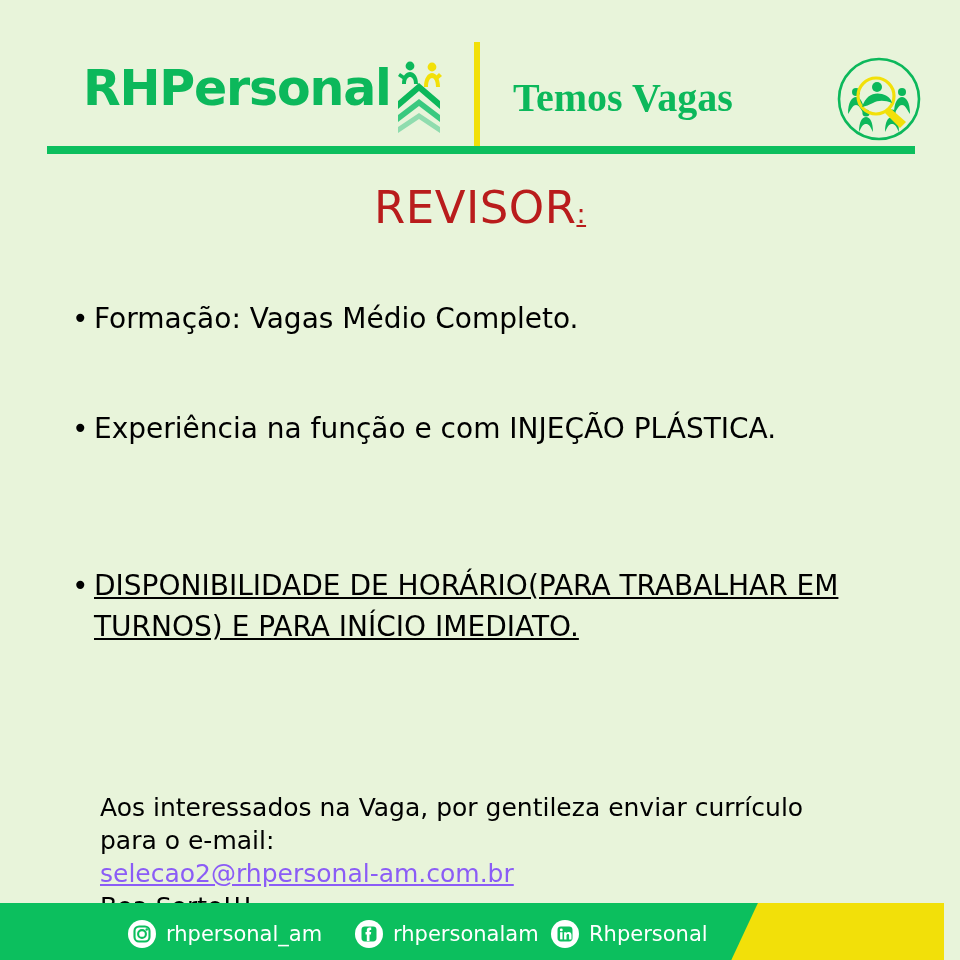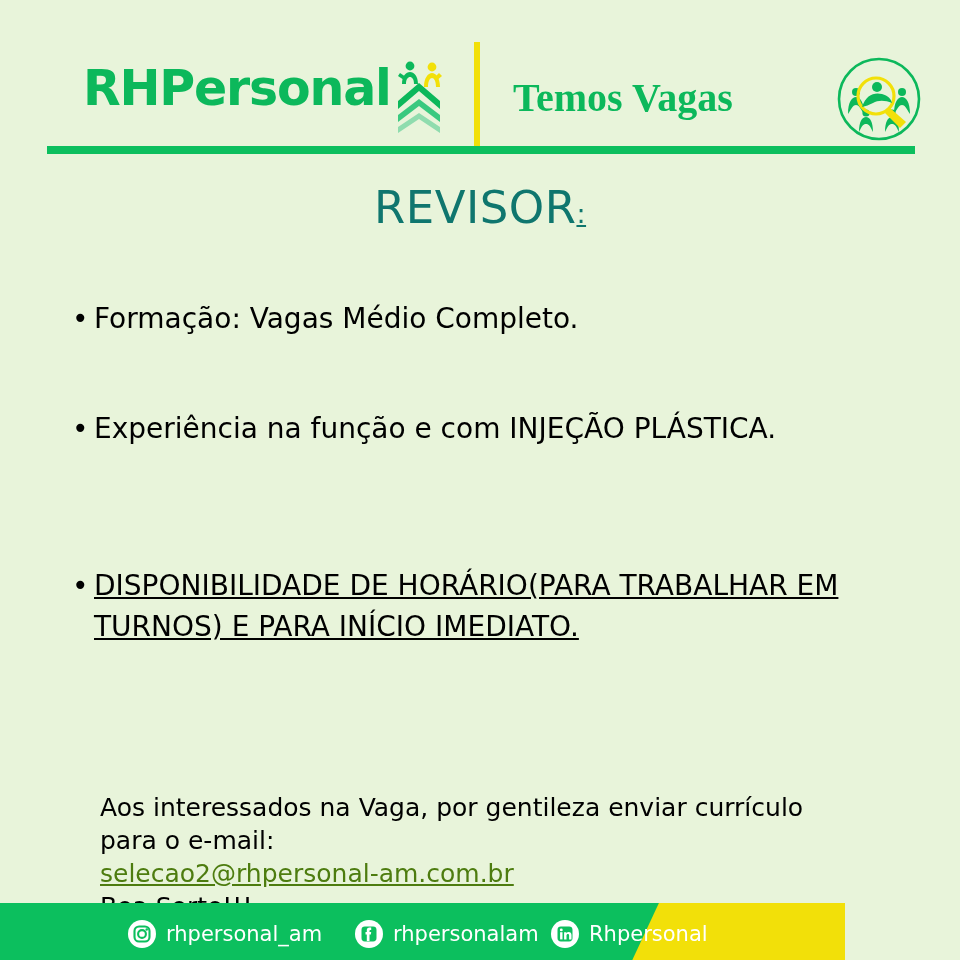--- a/index.html
+++ b/index.html
@@ -54,21 +54,21 @@
     background:#0cbf5e;
   }
 
   
   #job-title {
     position:absolute; left:0; top:182px; width:960px;
     text-align:center;
     font-family:"DejaVu Sans", sans-serif;
     font-weight:400;
     font-size:45px;
-    color:#0f766e;
+    color:#b91c1c;
     line-height:1.15;
     letter-spacing:0.5px;
   }
   #job-title .title-colon {
     font-size:27px;
     text-decoration:underline;
     vertical-align:baseline;
   }
 
   
@@ -99,29 +99,29 @@
   
   #contact {
     position:absolute; left:100px; top:791px; width:760px;
     text-align:left;
     font-family:"DejaVu Sans", sans-serif;
     font-size:25px;
     color:#000;
     line-height:1.32;
   }
   #contact-email {
-    color:#4d7c0f;
+    color:#8b5cf6;
     text-decoration:underline;
     display:block;
   }
   #contact-closing { display:block; }
 
   
   #footer {
-    position:absolute; left:0; top:903px; width:845px; height:57px;
+    position:absolute; left:0; top:903px; width:944px; height:57px;
     background:#0cbf5e;
     overflow:hidden;
   }
   #footer-accent {
     position:absolute; right:0; top:-5px;
     width:215px; height:67px;
     background:#f2e009;
     transform:skewX(-25deg);
     transform-origin:bottom left;
   }

